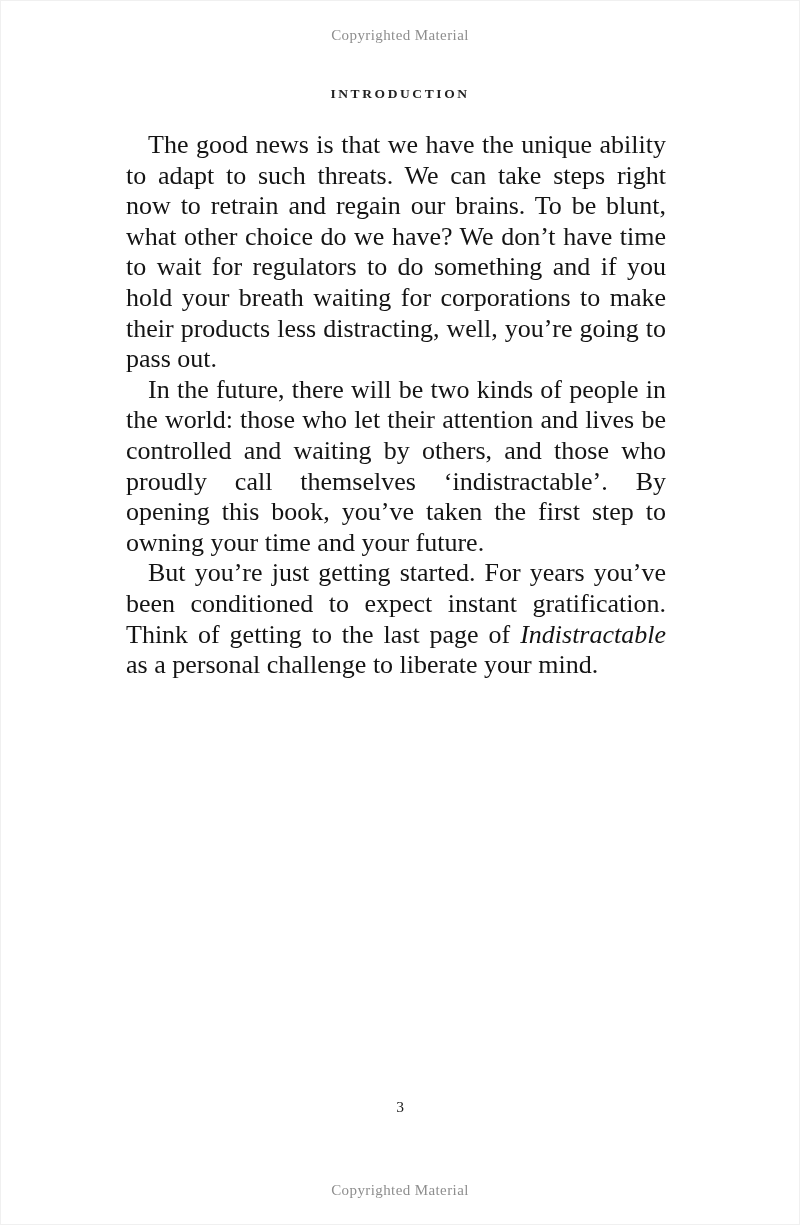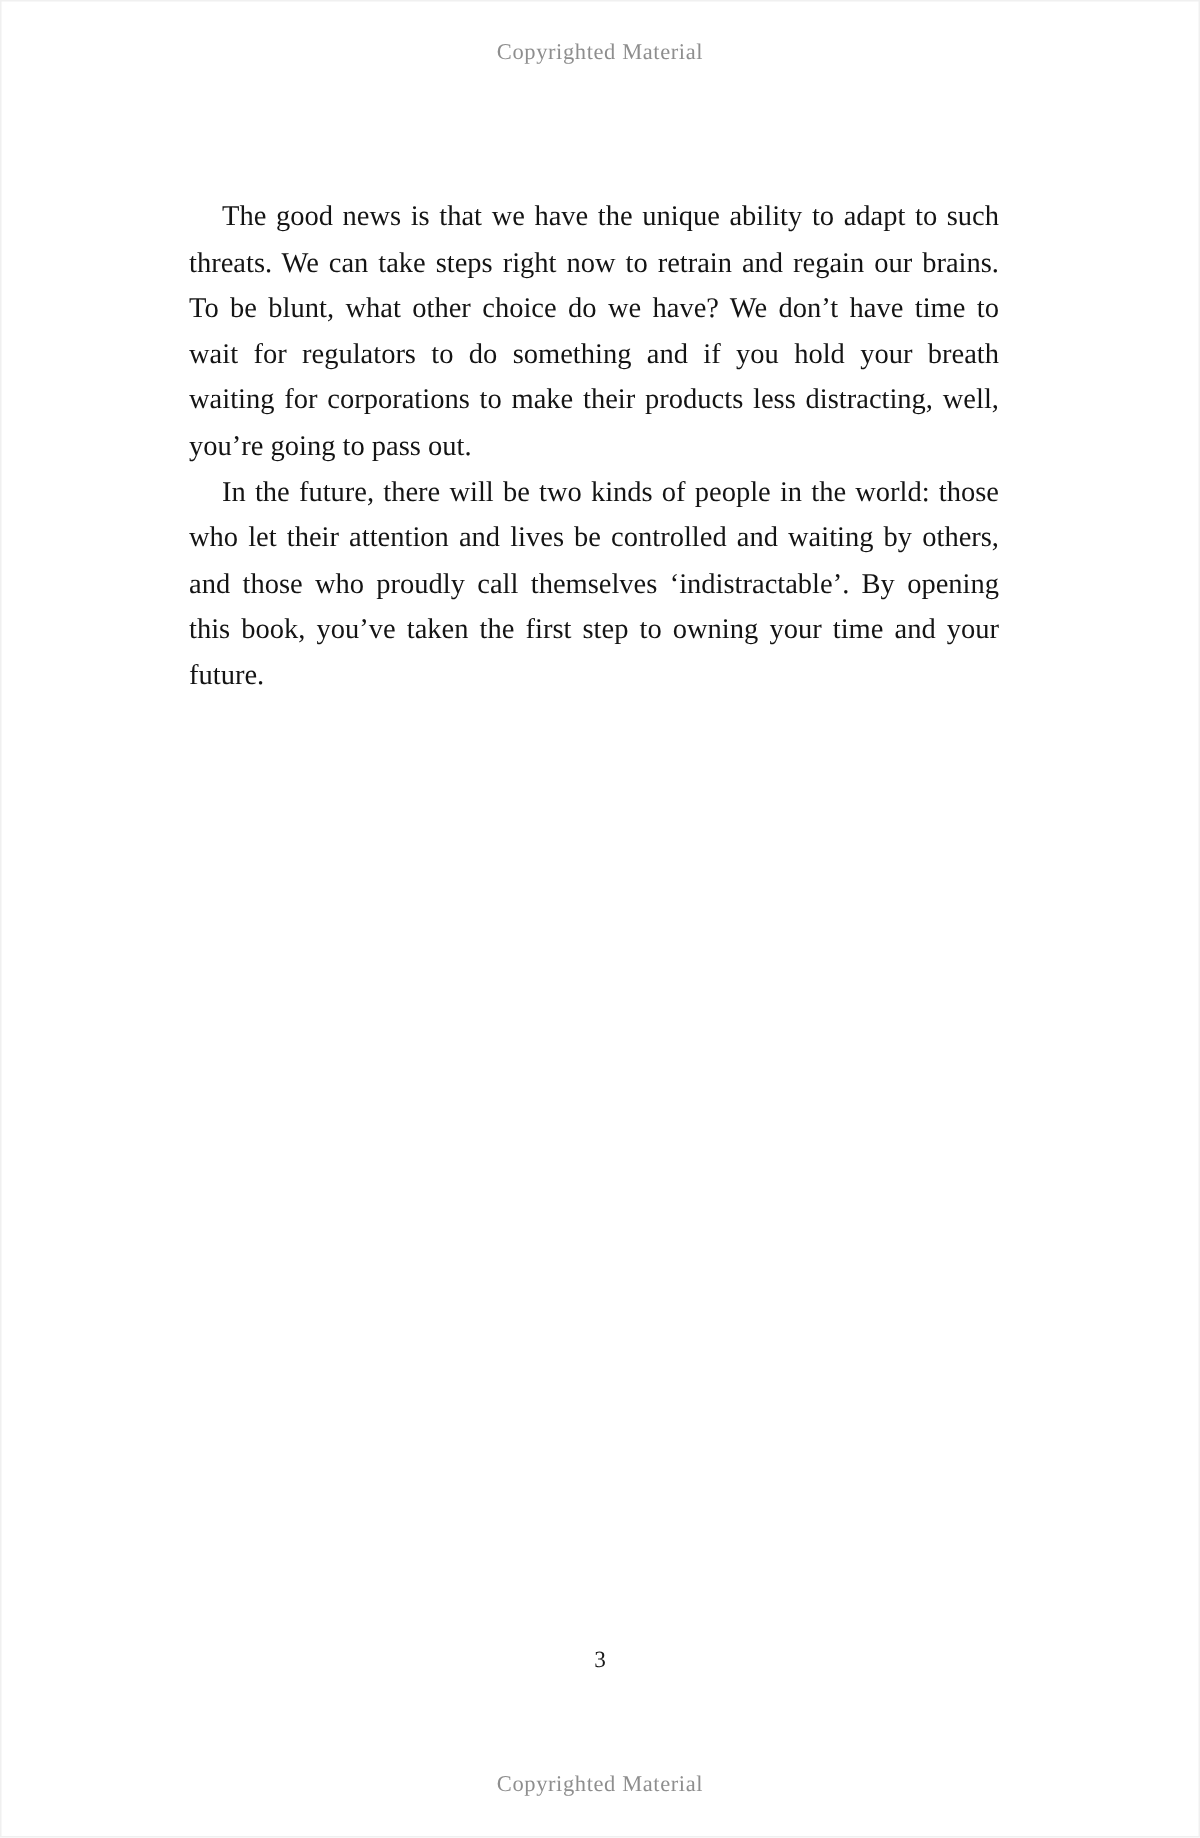--- a/index.html
+++ b/index.html
@@ -40,21 +40,21 @@
     font-weight: bold;
     letter-spacing: 2.6px;
     color: #222222;
     font-family: "Liberation Serif", serif;
   }
   .body-text {
     position: absolute;
     top: 129px;
     left: 125px;
     width: 540px;
-    font-size: 19px;
+    font-size: 26px;
     line-height: 30.6px;
     text-align: justify;
     color: #141414;
   }
   .body-text p {
     text-indent: 22px;
     margin: 0;
   }
   .body-text em {
     font-style: italic;
@@ -69,23 +69,25 @@
     color: #1a1a1a;
   }
 </style>
 </head>
 <body>
 
 <div class="page">
 
   <div class="copyright top">Copyrighted Material</div>
 
+  <div class="chapter-header">INTRODUCTION</div>
 
   <div class="body-text">
     <p>The good news is that we have the unique ability to adapt to such threats. We can take steps right now to retrain and regain our brains. To be blunt, what other choice do we have? We don’t have time to wait for regulators to do something and if you hold your breath waiting for corporations to make their products less distracting, well, you’re going to pass out.</p>
     <p>In the future, there will be two kinds of people in the world: those who let their attention and lives be controlled and waiting by others, and those who proudly call themselves ‘indistractable’. By opening this book, you’ve taken the first step to owning your time and your future.</p>
+    <p><span>But you’re just getting started. For years you’ve been conditioned to expect instant gratification. Think of getting to the last page of </span><em>Indistractable</em><span> as a personal challenge to liberate your mind.</span></p>
   </div>
 
   <div class="page-number">3</div>
 
   <div class="copyright bottom">Copyrighted Material</div>
 
 </div>
 
 </body></html>

